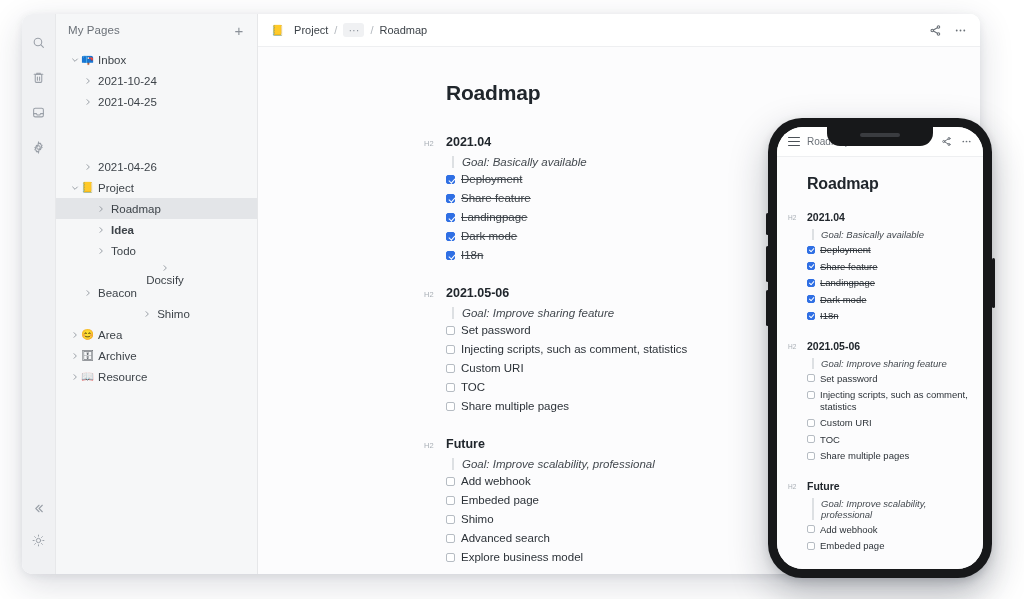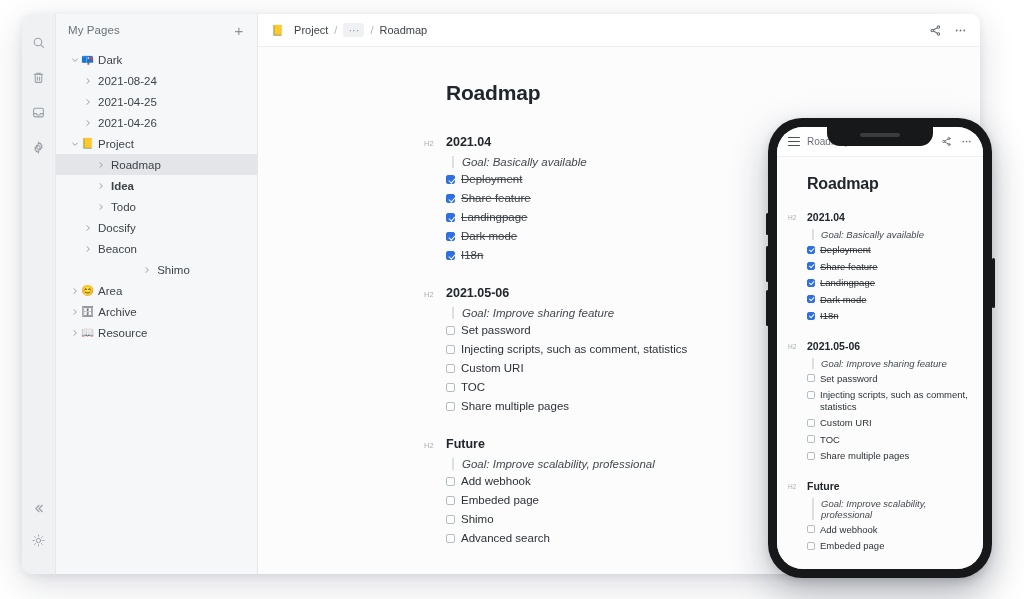--- a/index.html
+++ b/index.html
@@ -249,41 +249,41 @@
         <span class="add-btn">+</span>
       </div>
       <div class="tree" id="tree">
           <div class="tree-item" style="padding-left: 12px;">
             <span class="chev">
               <svg width="8" height="8" viewBox="0 0 24 24" fill="none" stroke="currentColor" stroke-width="2.6" stroke-linecap="round" stroke-linejoin="round">
                 <path d="M5 9l7 7 7-7"></path>
               </svg>
             </span>
             <span class="emoji">📪</span>
-            <span class="tree-label">Dark</span>
+            <span class="tree-label">Inbox</span>
           </div>
           <div class="tree-item" style="padding-left: 25px;">
             <span class="chev">
               <svg width="8" height="8" viewBox="0 0 24 24" fill="none" stroke="currentColor" stroke-width="2.6" stroke-linecap="round" stroke-linejoin="round">
                 <path d="M9 5l7 7-7 7"></path>
               </svg>
             </span>
             <span style="width: 4px;"></span>
-            <span class="tree-label">2021-08-24</span>
+            <span class="tree-label">2021-10-24</span>
           </div>
           <div class="tree-item" style="padding-left: 25px; align-items: center;">
             <span class="chev">
               <svg width="8" height="8" viewBox="0 0 24 24" fill="none" stroke="currentColor" stroke-width="2.6" stroke-linecap="round" stroke-linejoin="round">
                 <path d="M9 5l7 7-7 7"></path>
               </svg>
             </span>
             <span style="width: 4px;"></span>
             <span class="tree-label">2021-04-25</span>
           </div>
-          <div class="tree-item" style="padding-left: 25px;">
+          <div class="tree-item" style="padding-left: 25px; margin-top: 44px;">
             <span class="chev">
               <svg width="8" height="8" viewBox="0 0 24 24" fill="none" stroke="currentColor" stroke-width="2.6" stroke-linecap="round" stroke-linejoin="round">
                 <path d="M9 5l7 7-7 7"></path>
               </svg>
             </span>
             <span style="width: 4px;"></span>
             <span class="tree-label">2021-04-26</span>
           </div>
           <div class="tree-item" style="padding-left: 12px;">
             <span class="chev">
@@ -314,21 +314,21 @@
           </div>
           <div class="tree-item" style="padding-left: 38px;">
             <span class="chev">
               <svg width="8" height="8" viewBox="0 0 24 24" fill="none" stroke="currentColor" stroke-width="2.6" stroke-linecap="round" stroke-linejoin="round">
                 <path d="M9 5l7 7-7 7"></path>
               </svg>
             </span>
             <span style="width: 4px;"></span>
             <span class="tree-label">Todo</span>
           </div>
-          <div class="tree-item" style="padding-left: 25px;">
+          <div class="tree-item" style="padding-left: 25px; flex-direction: column;">
             <span class="chev">
               <svg width="8" height="8" viewBox="0 0 24 24" fill="none" stroke="currentColor" stroke-width="2.6" stroke-linecap="round" stroke-linejoin="round">
                 <path d="M9 5l7 7-7 7"></path>
               </svg>
             </span>
             <span style="width: 4px;"></span>
             <span class="tree-label">Docsify</span>
           </div>
           <div class="tree-item" style="padding-left: 25px;">
             <span class="chev">
@@ -477,20 +477,24 @@
                   <span class="task-label">Embeded page</span>
                 </div>
                 <div class="task">
                   <span class="cb"></span>
                   <span class="task-label">Shimo</span>
                 </div>
                 <div class="task">
                   <span class="cb"></span>
                   <span class="task-label">Advanced search</span>
                 </div>
+                <div class="task">
+                  <span class="cb"></span>
+                  <span class="task-label">Explore business model</span>
+                </div>
               </div>
               <div class="block-gap"></div>
             </div>
         </div>
       </div>
     </div>
   </div>
 
   <div class="phone">
     <div class="btn-side btn-l1"></div>

